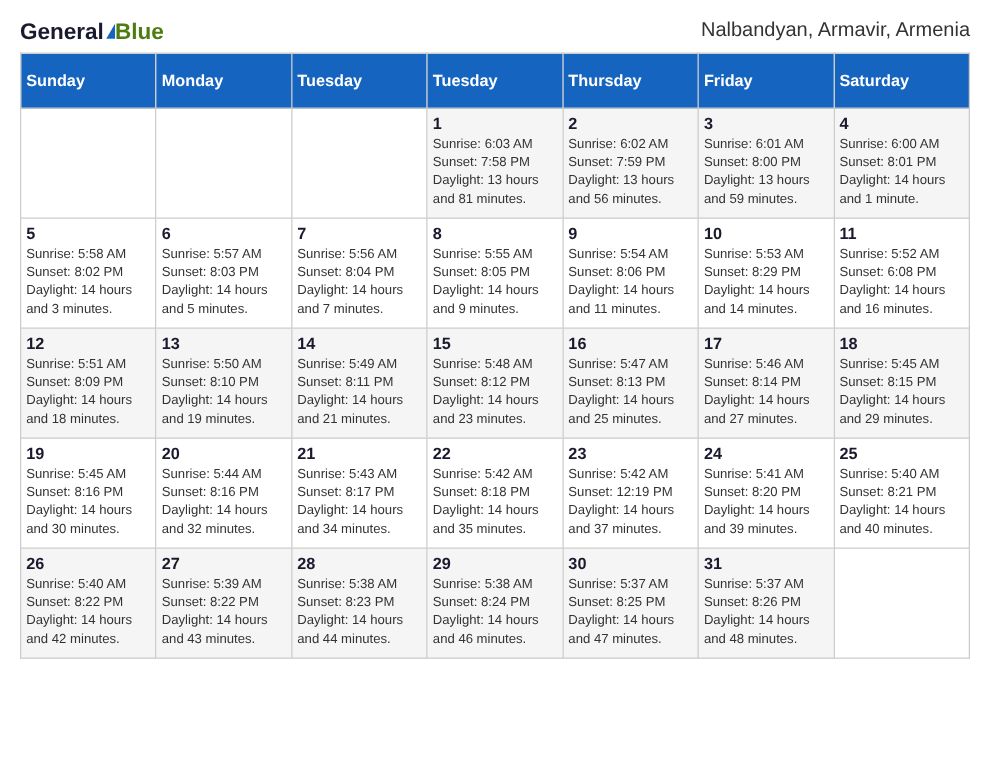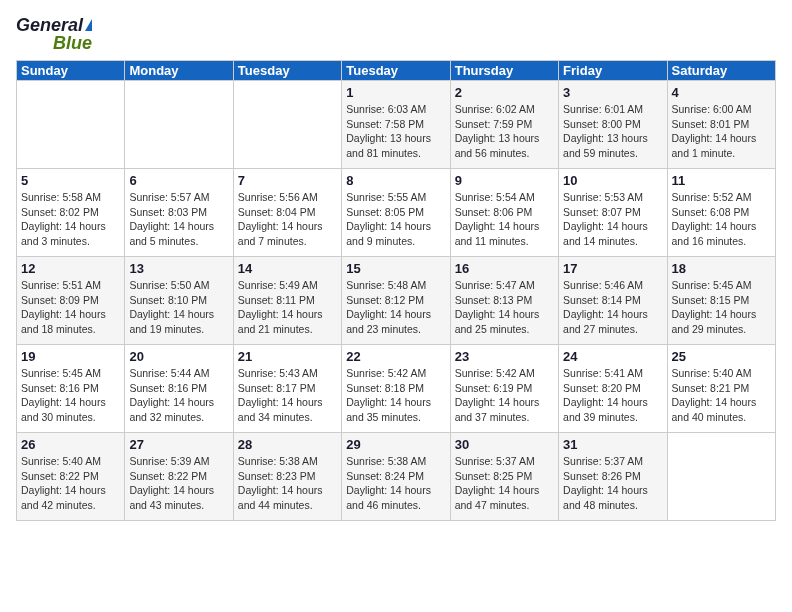--- a/index.html
+++ b/index.html
@@ -11,23 +11,22 @@
       padding: 16px;
     }
     .header {
       display: flex;
       justify-content: space-between;
       align-items: flex-start;
       margin-bottom: 8px;
     }
     .logo {
       display: flex;
-      flex-direction: column;
+      flex-direction: row;
       align-items: flex-end;
-      font-style: italic;
     }
     .logo-general {
       font-size: 18px;
       font-weight: bold;
       color: #1a1a2e;
       line-height: 1;
     }
     .logo-blue {
       font-size: 18px;
       font-weight: bold;
@@ -56,21 +55,21 @@
       color: #333;
     }
     table {
       width: 100%;
       border-collapse: collapse;
       font-size: 11px;
     }
     thead tr th {
       background-color: #1565c0;
       color: #fff;
-      padding: 2px 4px;
+      padding: 14px 4px;
       text-align: left;
       font-size: 13px;
       font-weight: bold;
       border: 1px solid #ccc;
     }
     tbody tr td {
       border: 1px solid #ccc;
       vertical-align: top;
       padding: 4px;
       height: 88px;
@@ -103,20 +102,21 @@
 
 <div class="header">
   <div class="logo">
     <div style="display:flex;align-items:center;">
       <span class="logo-general">General</span>
       <span class="logo-icon"></span>
     </div>
     <span class="logo-blue">Blue</span>
   </div>
   <div class="title-block">
+    <div class="location">Nalbandyan, Armavir, Armenia</div>
   </div>
 </div>
 
 <table>
   <thead>
     <tr>
     <th>Sunday</th>
         <th>Monday</th>
         <th>Tuesday</th>
         <th>Tuesday</th>
@@ -163,21 +163,21 @@
         <td>
           <span class="day-num">8</span>
           <div class="day-info"><span>Sunrise: 5:55 AM</span><br><span>Sunset: 8:05 PM</span><br><span>Daylight: 14 hours and 9 minutes.</span></div>
         </td>
         <td>
           <span class="day-num">9</span>
           <div class="day-info"><span>Sunrise: 5:54 AM</span><br><span>Sunset: 8:06 PM</span><br><span>Daylight: 14 hours and 11 minutes.</span></div>
         </td>
         <td>
           <span class="day-num">10</span>
-          <div class="day-info"><span>Sunrise: 5:53 AM</span><br><span>Sunset: 8:07 PM</span><br><span>Daylight: 14 hours and 14 minutes.</span></div>
+          <div class="day-info"><span>Sunrise: 5:53 AM</span><br><span>Sunset: 8:29 PM</span><br><span>Daylight: 14 hours and 14 minutes.</span></div>
         </td>
         <td>
           <span class="day-num">11</span>
           <div class="day-info"><span>Sunrise: 5:52 AM</span><br><span>Sunset: 6:08 PM</span><br><span>Daylight: 14 hours and 16 minutes.</span></div>
         </td>
       </tr>
       <tr>
         <td>
           <span class="day-num">12</span>
           <div class="day-info"><span>Sunrise: 5:51 AM</span><br><span>Sunset: 8:09 PM</span><br><span>Daylight: 14 hours and 18 minutes.</span></div>
@@ -219,21 +219,21 @@
         <td>
           <span class="day-num">21</span>
           <div class="day-info"><span>Sunrise: 5:43 AM</span><br><span>Sunset: 8:17 PM</span><br><span>Daylight: 14 hours and 34 minutes.</span></div>
         </td>
         <td>
           <span class="day-num">22</span>
           <div class="day-info"><span>Sunrise: 5:42 AM</span><br><span>Sunset: 8:18 PM</span><br><span>Daylight: 14 hours and 35 minutes.</span></div>
         </td>
         <td>
           <span class="day-num">23</span>
-          <div class="day-info"><span>Sunrise: 5:42 AM</span><br><span>Sunset: 6:19 PM</span><br><span>Daylight: 14 hours and 37 minutes.</span></div>
+          <div class="day-info"><span>Sunrise: 5:42 AM</span><br><span>Sunset: 12:19 PM</span><br><span>Daylight: 14 hours and 37 minutes.</span></div>
         </td>
         <td>
           <span class="day-num">24</span>
           <div class="day-info"><span>Sunrise: 5:41 AM</span><br><span>Sunset: 8:20 PM</span><br><span>Daylight: 14 hours and 39 minutes.</span></div>
         </td>
         <td>
           <span class="day-num">25</span>
           <div class="day-info"><span>Sunrise: 5:40 AM</span><br><span>Sunset: 8:21 PM</span><br><span>Daylight: 14 hours and 40 minutes.</span></div>
         </td>
       </tr>

